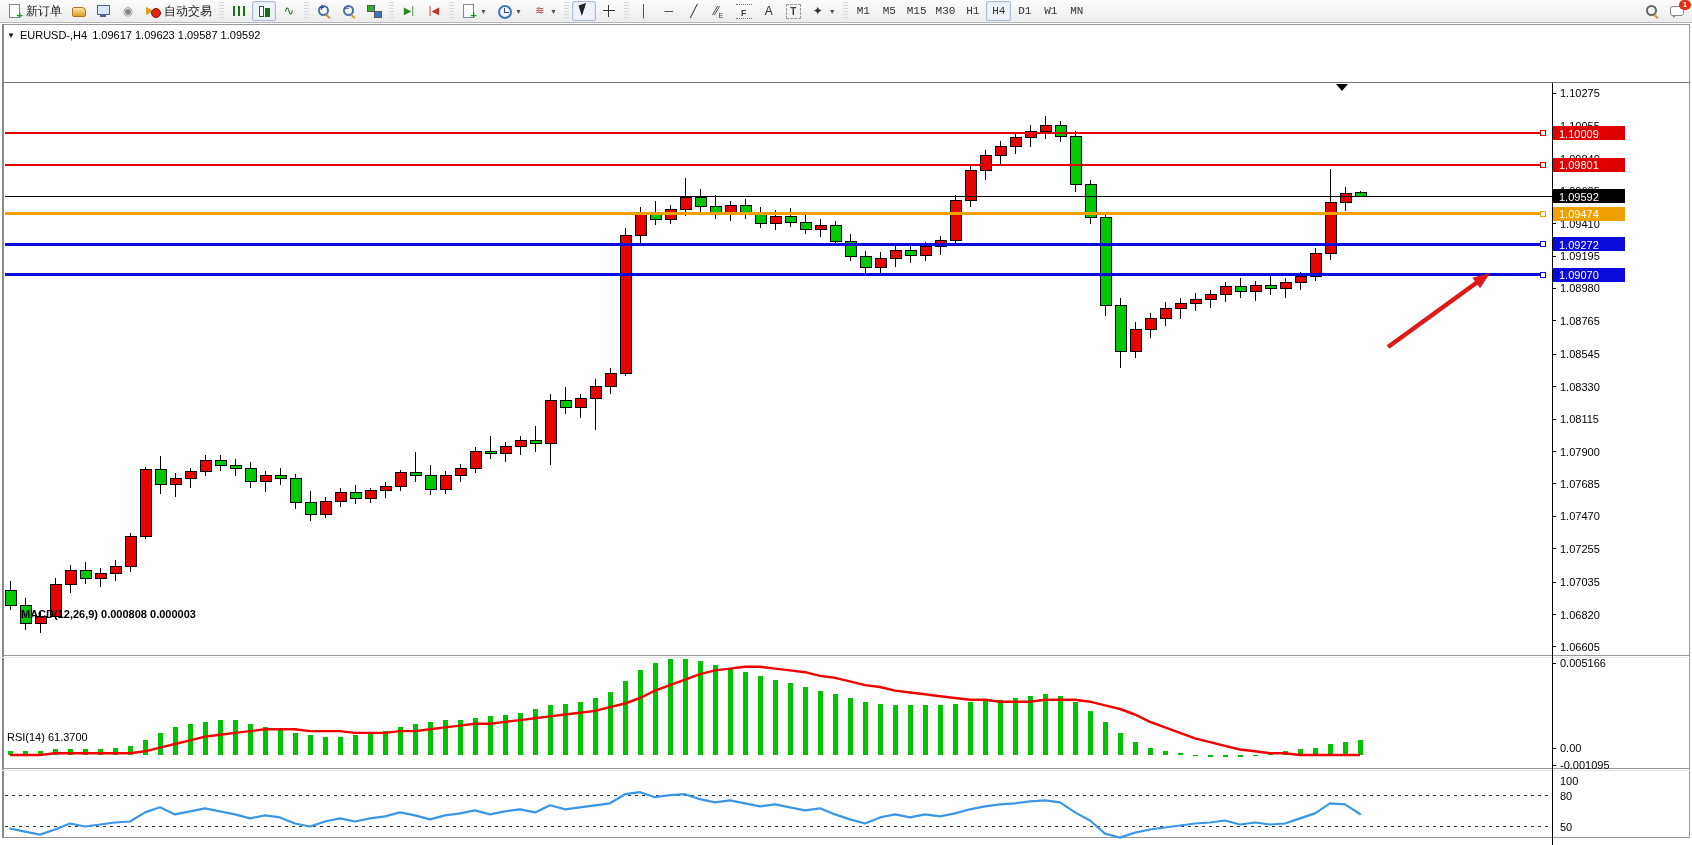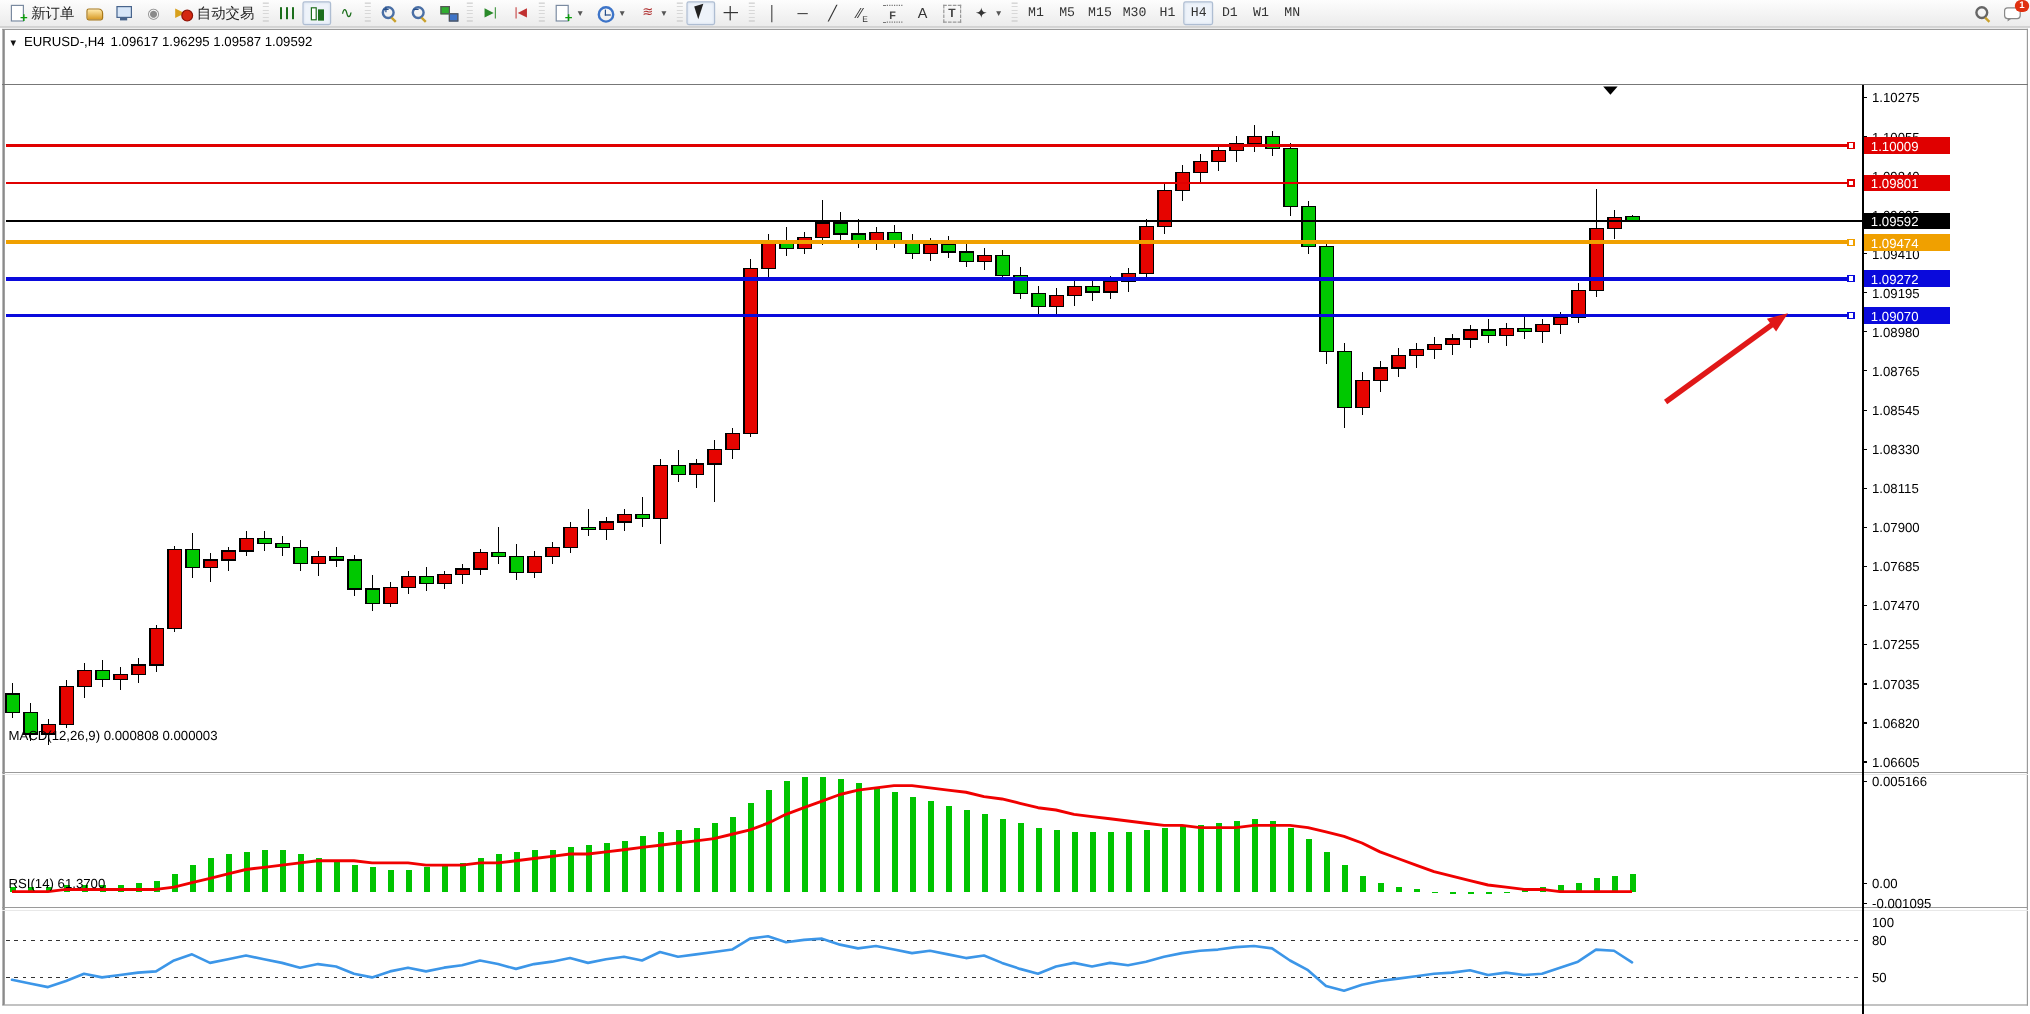--- a/index.html
+++ b/index.html
@@ -69,21 +69,21 @@
   .ic-chat::before{content:"";position:absolute;left:1px;top:3px;width:12px;height:8px;
     background:#fff;border:1px solid #888;border-radius:3px;}
   .ic-chat::after{content:"";position:absolute;left:4px;top:12px;width:0;height:0;
     border-top:3px solid #888;border-right:4px solid transparent;}
   .badge{position:absolute;right:-3px;top:-2px;min-width:10px;height:10px;border-radius:6px;
     background:#e03010;color:#fff;font:bold 8px/10px "Liberation Sans",sans-serif;text-align:center;padding:0 1px;}
   
   #chartwin{position:absolute;left:0;top:23px;width:1692px;height:822px;background:#fff;}
   #frame{position:absolute;left:2px;top:1px;width:1688px;height:814px;border:1px solid #9a9a9a;
     border-left:2px solid #8a8a8a;box-sizing:border-box;}
-  #stage{position:absolute;left:0;top:0;width:1692px;height:714px;}
+  #stage{position:absolute;left:0;top:12px;width:1692px;height:714px;}
   .pane-label{position:absolute;font:11px "Liberation Sans",sans-serif;color:#000;z-index:5;white-space:nowrap;}
   #title-row{left:7px;top:6px;display:flex;align-items:center;gap:5px;}
   #title-row .tri{font-size:8px;color:#111;}
   svg text{font-family:"Liberation Sans",sans-serif;}
 </style>
 </head>
 <body>
 
 <div id="app">
 
@@ -618,18 +618,18 @@
             <text y="833" font-size="10.5" fill="#000" x="1285" text-anchor="middle">27 Jun 00:00</text>
             <line x1="1345.5" y1="818" x2="1345.5" y2="822" stroke="#000" stroke-width="1" shape-rendering="crispEdges"></line>
             <text y="833" font-size="10.5" fill="#000" x="1345" text-anchor="middle">27 Jun 16:00</text>
           </g>
           <line x1="1388" y1="289" x2="1482.7152033683337" y2="220.28504853669904" stroke="#e01818" stroke-width="4.5"></line>
           <polygon points="1490.0,215.0 1480.1,230.2 1472.4,219.7" fill="#e01818"></polygon>
         </svg></div>
     <div class="pane-label" id="title-row">
       <span class="tri">▼</span>
       <span>EURUSD-,H4</span>
-      <span>1.09617 1.96295 1.09587 1.09592</span>
+      <span>1.09617 1.09623 1.09587 1.09592</span>
     </div>
-    <div class="pane-label" style="left:7px;top:585px;">MACD(12,26,9) 0.000808 0.000003</div>
+    <div class="pane-label" style="left:21px;top:585px;font-weight:bold;">MACD(12,26,9) 0.000808 0.000003</div>
     <div class="pane-label" style="left:7px;top:708px;">RSI(14) 61.3700</div>
   </div>
 </div>
 
 </body></html>

